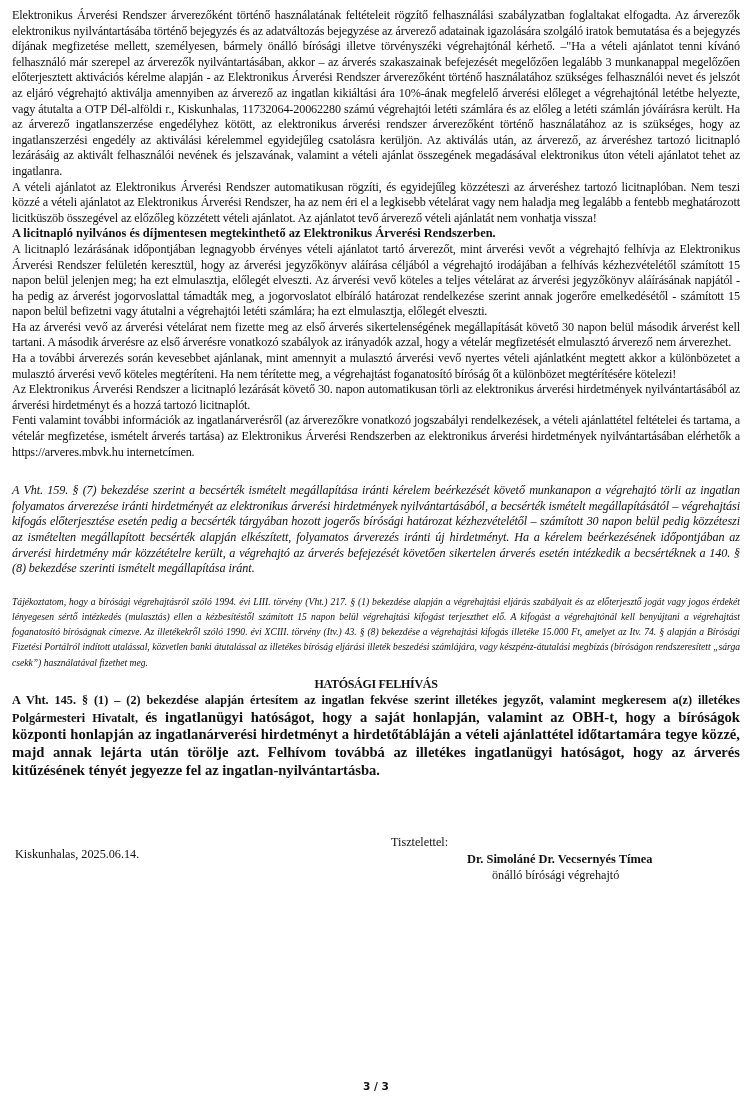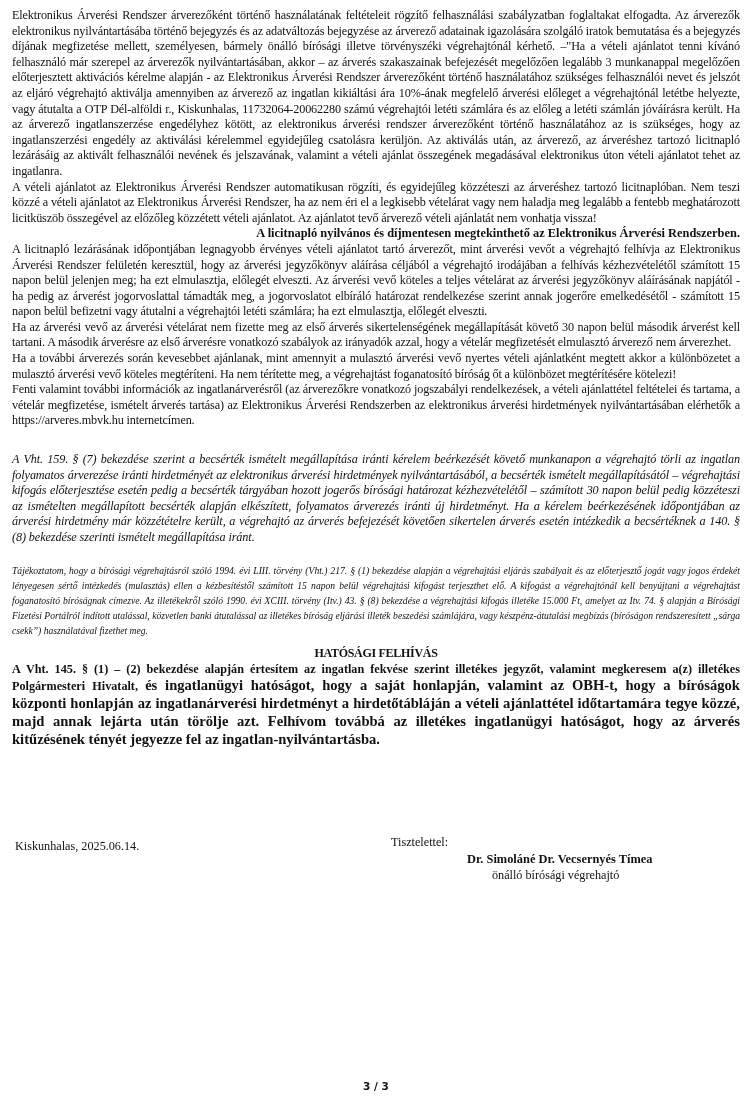--- a/index.html
+++ b/index.html
@@ -7,56 +7,57 @@
     width: 752px; height: 1105px; position: relative; overflow: hidden;
     font-family: "Liberation Serif", "DejaVu Serif", serif;
     color: #111111;
   }
   .page { position: absolute; left: 12px; top: 8px; width: 728px; }
   .p {
     font-size: 12.2px; line-height: 15.6px; text-align: justify; margin: 0;
     letter-spacing: -0.15px;
   }
   .center-bold {
-    font-size: 12.4px; line-height: 15.6px; font-weight: bold; text-align: right; margin: 0;
+    font-size: 12.4px; line-height: 15.6px; font-weight: bold; text-align: left; margin: 0;
   }
   .italic-block {
     font-style: italic; font-size: 12.2px; line-height: 15.6px; text-align: justify;
     margin: 23px 0 8px 0; letter-spacing: -0.1px;
   }
   .small-italic {
     font-style: italic; font-size: 9.6px; line-height: 15.2px; text-align: justify;
     margin: 17px 0 0 0;
   }
   .heading {
     font-size: 12px; font-weight: bold; text-align: center; margin: 7px 0 0 0; line-height: 15px;
     letter-spacing: -0.3px;
   }
   .notice { font-size: 12.2px; line-height: 16.8px; text-align: justify; margin: 0; font-weight: bold; }
   .notice b.big { font-size: 14.6px; }
   .sig-row { position: absolute; top: 835px; left: 15px; width: 720px; font-size: 12.2px; }
-  .sig-date { position: absolute; left: 0; top: 4px; }
+  .sig-date { position: absolute; left: 0; top: 12px; }
   .sig-greet { position: absolute; left: 376px; top: 0; }
   .sig-name { position: absolute; left: 452px; top: 17px; font-weight: bold; font-size: 12.4px; }
   .sig-title { position: absolute; left: 477px; top: 33px; }
   .page-num {
     position: absolute; top: 1080px; left: 0; width: 752px; text-align: center;
     font-family: "DejaVu Sans", "Liberation Sans", sans-serif; font-weight: bold; font-size: 10.5px;
   }
 </style>
 </head>
 <body>
 
 <div class="page">
   <p class="p">Elektronikus Árverési Rendszer árverezőként történő használatának feltételeit rögzítő felhasználási szabályzatban foglaltakat elfogadta. Az árverezők elektronikus nyilvántartásába történő bejegyzés és az adatváltozás bejegyzése az árverező adatainak igazolására szolgáló iratok bemutatása és a bejegyzés díjának megfizetése mellett, személyesen, bármely önálló bírósági illetve törvényszéki végrehajtónál kérhető. –"Ha a vételi ajánlatot tenni kívánó felhasználó már szerepel az árverezők nyilvántartásában, akkor – az árverés szakaszainak befejezését megelőzően  legalább 3 munkanappal megelőzően előterjesztett aktivációs kérelme alapján - az Elektronikus Árverési Rendszer árverezőként történő használatához szükséges felhasználói nevet és jelszót az eljáró végrehajtó aktiválja amennyiben az árverező az ingatlan kikiáltási ára 10%-ának megfelelő árverési előleget a végrehajtónál letétbe helyezte, vagy átutalta a  OTP Dél-alföldi r., Kiskunhalas, 11732064-20062280 számú végrehajtói letéti számlára és az előleg a letéti számlán jóváírásra került. Ha az árverező ingatlanszerzése engedélyhez kötött, az elektronikus árverési rendszer árverezőként történő használatához az is szükséges, hogy az ingatlanszerzési engedély az aktiválási kérelemmel egyidejűleg csatolásra kerüljön. Az aktiválás után, az árverező, az árveréshez tartozó licitnapló lezárásáig az aktivált felhasználói nevének és jelszavának, valamint a vételi ajánlat összegének megadásával elektronikus úton vételi ajánlatot tehet az ingatlanra.</p>
   <p class="p">A vételi ajánlatot az Elektronikus Árverési Rendszer automatikusan rögzíti, és egyidejűleg közzéteszi az árveréshez tartozó licitnaplóban. Nem teszi közzé a vételi ajánlatot az Elektronikus Árverési Rendszer, ha az nem éri el a legkisebb vételárat vagy nem haladja meg legalább a fentebb meghatározott licitküszöb összegével az előzőleg közzétett vételi ajánlatot. Az ajánlatot tevő árverező vételi ajánlatát nem vonhatja vissza!</p>
   <p class="center-bold">A licitnapló nyilvános és díjmentesen megtekinthető az Elektronikus Árverési Rendszerben.</p>
   <p class="p">A licitnapló lezárásának időpontjában legnagyobb érvényes vételi ajánlatot tartó árverezőt, mint árverési vevőt a végrehajtó felhívja az Elektronikus Árverési Rendszer felületén keresztül, hogy az árverési jegyzőkönyv aláírása céljából a végrehajtó irodájában a felhívás kézhezvételétől számított 15 napon belül jelenjen meg; ha ezt elmulasztja, előlegét elveszti. Az árverési vevő köteles a teljes vételárat az árverési jegyzőkönyv aláírásának napjától - ha pedig az árverést jogorvoslattal támadták meg, a jogorvoslatot elbíráló határozat rendelkezése szerint annak jogerőre emelkedésétől - számított 15 napon belül befizetni vagy átutalni a végrehajtói letéti számlára; ha ezt elmulasztja, előlegét elveszti.</p>
   <p class="p">Ha az árverési vevő az árverési vételárat nem fizette meg az első árverés sikertelenségének megállapítását követő 30 napon belül második árverést kell tartani. A második árverésre az első árverésre vonatkozó szabályok az irányadók azzal, hogy a vételár megfizetését elmulasztó árverező nem árverezhet.</p>
   <p class="p">Ha a további árverezés során kevesebbet ajánlanak, mint amennyit a mulasztó árverési vevő nyertes vételi ajánlatként megtett akkor a különbözetet a mulasztó árverési vevő köteles megtéríteni. Ha nem térítette meg, a végrehajtást foganatosító bíróság őt a különbözet megtérítésére kötelezi!</p>
+  <p class="p">Az Elektronikus Árverési Rendszer a licitnapló lezárását követő 30. napon automatikusan törli az elektronikus árverési hirdetmények nyilvántartásából az árverési hirdetményt és a hozzá tartozó licitnaplót.</p>
   <p class="p">Fenti valamint további információk az ingatlanárverésről (az árverezőkre vonatkozó jogszabályi rendelkezések, a vételi ajánlattétel feltételei és tartama, a vételár megfizetése, ismételt árverés tartása) az Elektronikus Árverési Rendszerben az elektronikus árverési hirdetmények nyilvántartásában elérhetők a https://arveres.mbvk.hu internetcímen.</p>
 
   <p class="italic-block">A Vht. 159. § (7) bekezdése szerint a becsérték ismételt megállapítása iránti kérelem beérkezését követő munkanapon a végrehajtó törli az ingatlan folyamatos árverezése iránti hirdetményét az elektronikus árverési hirdetmények nyilvántartásából, a becsérték ismételt megállapításától – végrehajtási kifogás előterjesztése esetén pedig a becsérték tárgyában hozott jogerős bírósági határozat kézhezvételétől – számított 30 napon belül pedig közzéteszi az ismételten megállapított becsérték alapján elkészített, folyamatos árverezés iránti új hirdetményt. Ha a kérelem beérkezésének időpontjában az árverési hirdetmény már közzétételre került, a végrehajtó az árverés befejezését követően sikertelen árverés esetén intézkedik a becsértéknek a 140. § (8) bekezdése szerinti ismételt megállapítása iránt.</p>
 
   <p class="small-italic">Tájékoztatom, hogy a bírósági végrehajtásról szóló 1994. évi LIII. törvény (Vht.) 217. § (1) bekezdése alapján a végrehajtási eljárás szabályait és az előterjesztő jogát vagy jogos érdekét lényegesen sértő intézkedés (mulasztás) ellen a kézbesítéstől számított 15 napon belül végrehajtási kifogást terjeszthet elő. A kifogást a végrehajtónál kell benyújtani a végrehajtást foganatosító bíróságnak címezve. Az illetékekről szóló 1990. évi XCIII. törvény (Itv.) 43. § (8) bekezdése a végrehajtási kifogás illetéke 15.000 Ft, amelyet az Itv. 74. § alapján a Bírósági Fizetési Portálról indított utalással, közvetlen banki átutalással az illetékes bíróság eljárási illeték beszedési számlájára, vagy készpénz-átutalási megbízás (bíróságon rendszeresített „sárga csekk”) használatával fizethet meg.</p>
 
   <p class="heading">HATÓSÁGI FELHÍVÁS</p>
 
   <p class="notice"><span>A Vht. 145. § (1) – (2) bekezdése alapján értesítem az ingatlan fekvése szerint illetékes jegyzőt, valamint </span><b>megkeresem</b><span> a(z)   illetékes Polgármesteri Hivatalt, </span><b class="big">és ingatlanügyi hatóságot, hogy a saját honlapján, valamint az OBH-t, hogy a bíróságok központi honlapján az ingatlanárverési hirdetményt a hirdetőtábláján a vételi ajánlattétel időtartamára tegye közzé, majd annak lejárta után törölje azt. Felhívom továbbá az illetékes ingatlanügyi hatóságot, hogy az árverés kitűzésének tényét jegyezze fel az ingatlan-nyilvántartásba.</b></p>
 </div>

